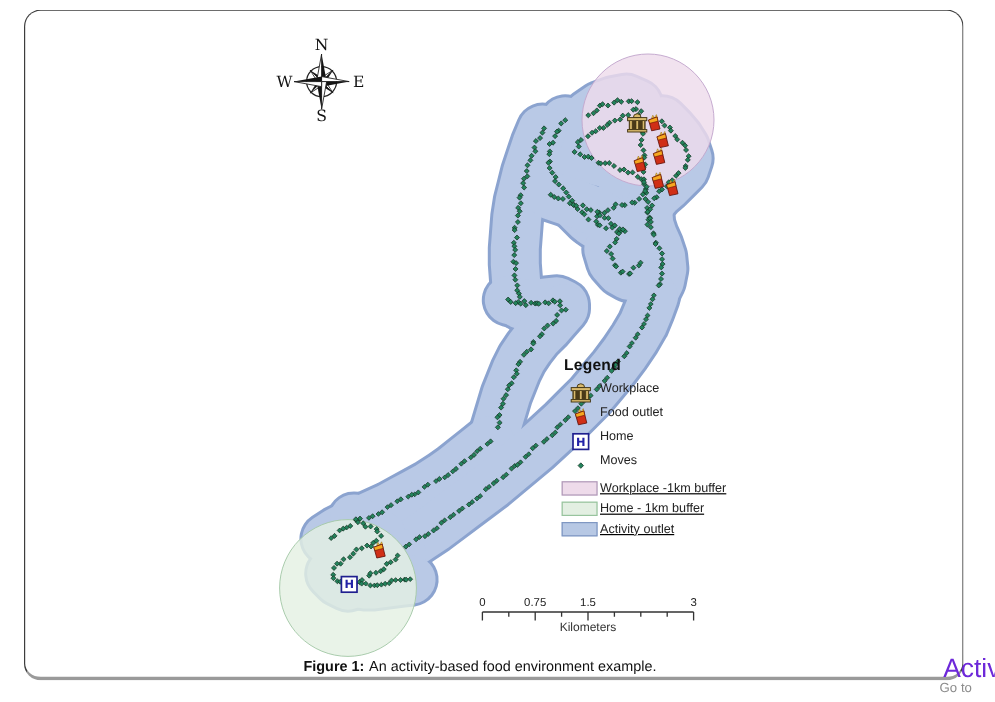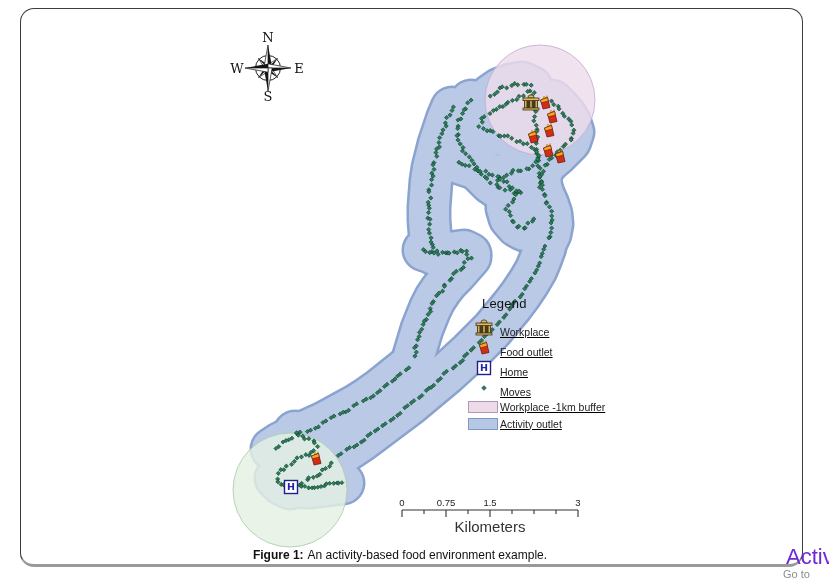--- a/index.html
+++ b/index.html
@@ -7,30 +7,30 @@
     width:829px;height:585px;overflow:hidden;position:relative;
     background:#fff;font-family:"Liberation Sans",sans-serif;
   }
   .figure-box{
     position:absolute;left:20px;top:8px;width:781px;height:555px;
     background:#fff;border:1px solid #3d3d3d;border-bottom:3px solid #9a9a9a;
     border-radius:14px;box-sizing:content-box;
   }
   #map{position:absolute;left:0;top:0;pointer-events:none;}
   .legend{position:absolute;left:468px;top:296px;width:190px;}
-  .legend-title{font-size:13px;font-weight:normal;color:#111;margin:0 0 7px 14px;letter-spacing:.2px;}
-  .legend-row{display:flex;align-items:flex-end;height:20px;text-decoration:underline;}
+  .legend-title{font-size:13px;font-weight:bold;color:#111;margin:0 0 7px 2px;letter-spacing:.2px;}
+  .legend-row{display:flex;align-items:flex-start;height:20px;}
   .legend-icon{width:32px;display:flex;justify-content:center;align-items:center;}
   .legend-label{font-size:10.5px;color:#222;}
   .legend-area-row{display:flex;align-items:center;height:17px;text-decoration:underline;}
   .swatch{width:30px;height:12px;box-sizing:border-box;border:1px solid #8a8a8a;margin-right:2px;flex:none;}
   .scalebar{position:absolute;left:398px;top:497px;width:184px;height:32px;}
   .scalebar .tick-label{position:absolute;top:0;font-size:9.5px;color:#222;transform:translateX(-50%);}
   .scalebar svg{position:absolute;left:0;top:12px;}
-  .km-label{position:absolute;left:0;top:21px;width:184px;text-align:center;font-size:15px;color:#333;}
+  .km-label{position:absolute;left:0;top:21px;width:184px;text-align:center;font-size:10px;color:#333;}
   .caption{position:absolute;left:20px;top:548px;width:760px;text-align:center;font-size:12px;color:#111;}
   .caption .cap-label{font-weight:bold;}
   .caption .cap-text{margin-left:4px;}
   .corner-title{position:absolute;left:786px;top:544px;font-size:22px;color:#6d28d9;white-space:nowrap;text-align:center;}
   .corner-link{position:absolute;left:783px;top:568px;font-size:11px;color:#8c8c8c;white-space:nowrap;}
 </style>
 </head>
 <body>
 
 <div class="figure-box"></div>
@@ -624,20 +624,24 @@
         </svg>
       </span>
     <span class="legend-label">Moves</span>
   </div>
 
   <div class="legend-area-row">
     <span class="swatch" style="background: rgb(238, 219, 234); border-color: rgb(176, 153, 184);"></span>
     <span class="legend-label">Workplace -1km buffer</span>
   </div>
   <div class="legend-area-row">
+    <span class="swatch" style="background: rgb(227, 239, 226); border-color: rgb(152, 196, 158);"></span>
+    <span class="legend-label">Home - 1km buffer</span>
+  </div>
+  <div class="legend-area-row">
     <span class="swatch" style="background: rgb(183, 200, 228); border-color: rgb(127, 151, 194);"></span>
     <span class="legend-label">Activity outlet</span>
   </div>
 </div>
 
 <div class="scalebar">
   <span class="tick-label" style="left: 4px;">0</span>
   <span class="tick-label" style="left: 48px;">0.75</span>
   <span class="tick-label" style="left: 92px;">1.5</span>
   <span class="tick-label" style="left: 180px;">3</span>

